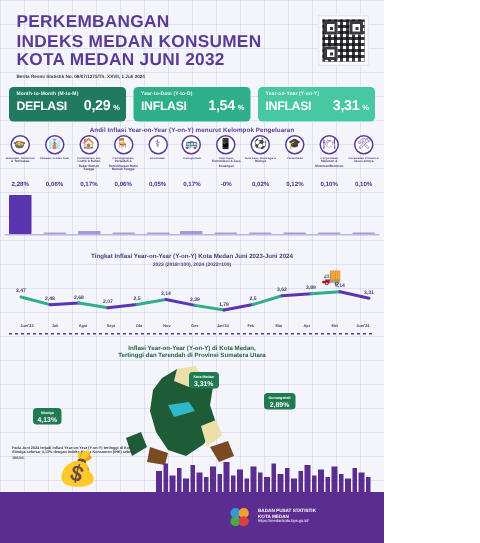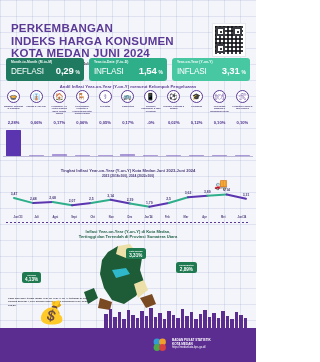--- a/index.html
+++ b/index.html
@@ -12,21 +12,21 @@
   }
   #page {
     position: absolute; inset: 0;
     background:
       repeating-linear-gradient(to right, rgba(140,150,200,.20) 0 1px, transparent 1px 16px),
       repeating-linear-gradient(to bottom, rgba(140,150,200,.20) 0 1px, transparent 1px 16px),
       #f4f5fb;
   }
 
   
-  .header { position: absolute; left: 0; top: 16px; width: 256px; height: 56px; }
+  .header { position: absolute; left: 0; top: 3px; width: 256px; height: 56px; }
   .title-block { position: absolute; left: 11px; top: 6px; }
   .title-line {
     color: #5b3a96; font-weight: bold; font-size: 11.5px;
     line-height: 12.6px; letter-spacing: .2px; white-space: nowrap;
   }
   .subtitle {
     color: #3b3b4a; font-size: 3.1px; line-height: 5px;
     margin-top: 2px; white-space: nowrap; font-weight: bold;
   }
   .qr {
@@ -62,21 +62,21 @@
     padding: 2px 4px 0 5px; color: #ffffff; overflow: hidden;
   }
   .card.c1 { left: 6px;   width: 78px; background: #1f7a60; }
   .card.c2 { left: 89px;  width: 78px; background: #2fae8a; }
   .card.c3 { left: 172px; width: 78px; background: #47c7a2; }
   .card-label {
     font-size: 3.3px; font-weight: bold; line-height: 4px;
     letter-spacing: .1px; white-space: nowrap; opacity: .96;
   }
   .card-row { display: flex; align-items: baseline; margin-top: 1px; }
-  .card-kind { font-size: 8.2px; font-weight: normal; letter-spacing: -.2px; }
+  .card-kind { font-size: 8.2px; font-weight: bold; letter-spacing: -.2px; }
   .card-val { font-size: 9.5px; font-weight: bold; margin-left: auto; letter-spacing: -.2px; }
   .card-pct { font-size: 5px; font-weight: bold; margin-left: 2px; }
 
   
   .andil-title {
     position: absolute; left: 0; top: 84px; width: 256px;
     text-align: center; font-size: 4.2px; font-weight: bold; color: #5b3a96;
     letter-spacing: .05px;
   }
   .andil-row {
@@ -162,22 +162,22 @@
   .money { position: absolute; left: 38px; bottom: 36px; font-size: 22px; }
 </style>
 </head>
 <body>
 
 <div id="page">
 
   <div class="header">
     <div class="title-block">
       <div class="title-line">PERKEMBANGAN</div>
-      <div class="title-line">INDEKS HARGA KONSUMEN</div>
-      <div class="title-line">KOTA MEDAN JUNI 2024</div>
+      <div class="title-line">INDEKS MEDAN KONSUMEN</div>
+      <div class="title-line">KOTA MEDAN JUNI 2032</div>
       <div class="subtitle">Berita Resmi Statistik No. 08/07/1275/Th. XXVII, 1 Juli 2024</div>
     </div>
     <div class="qr">
       <div class="qr-inner">
         <span class="qr-eye tl"></span>
         <span class="qr-eye tr"></span>
         <span class="qr-eye bl"></span>
       </div>
     </div>
   </div>

